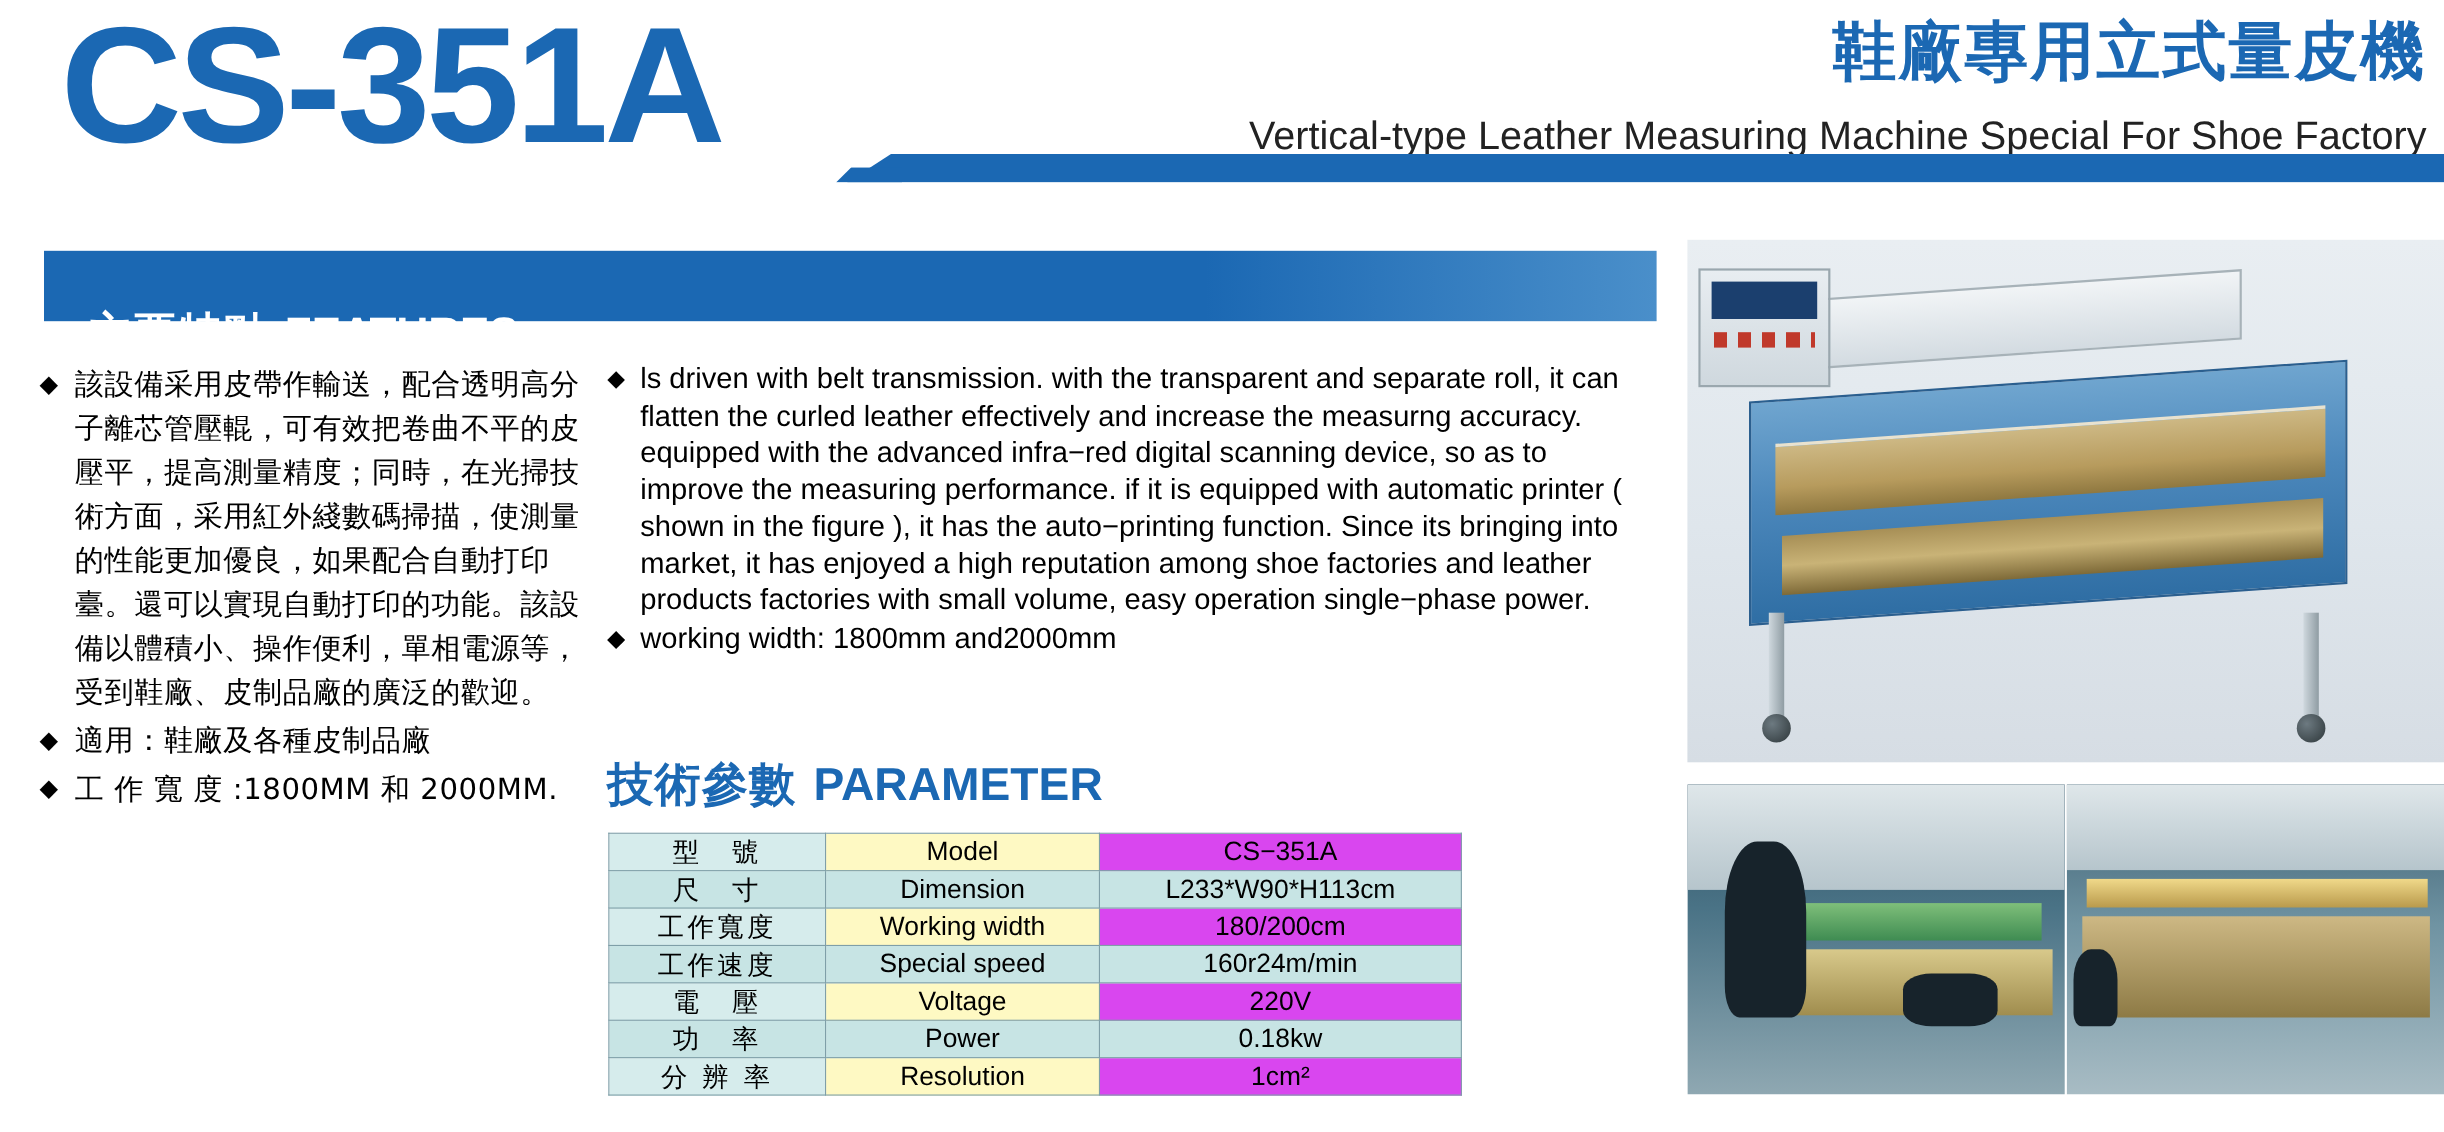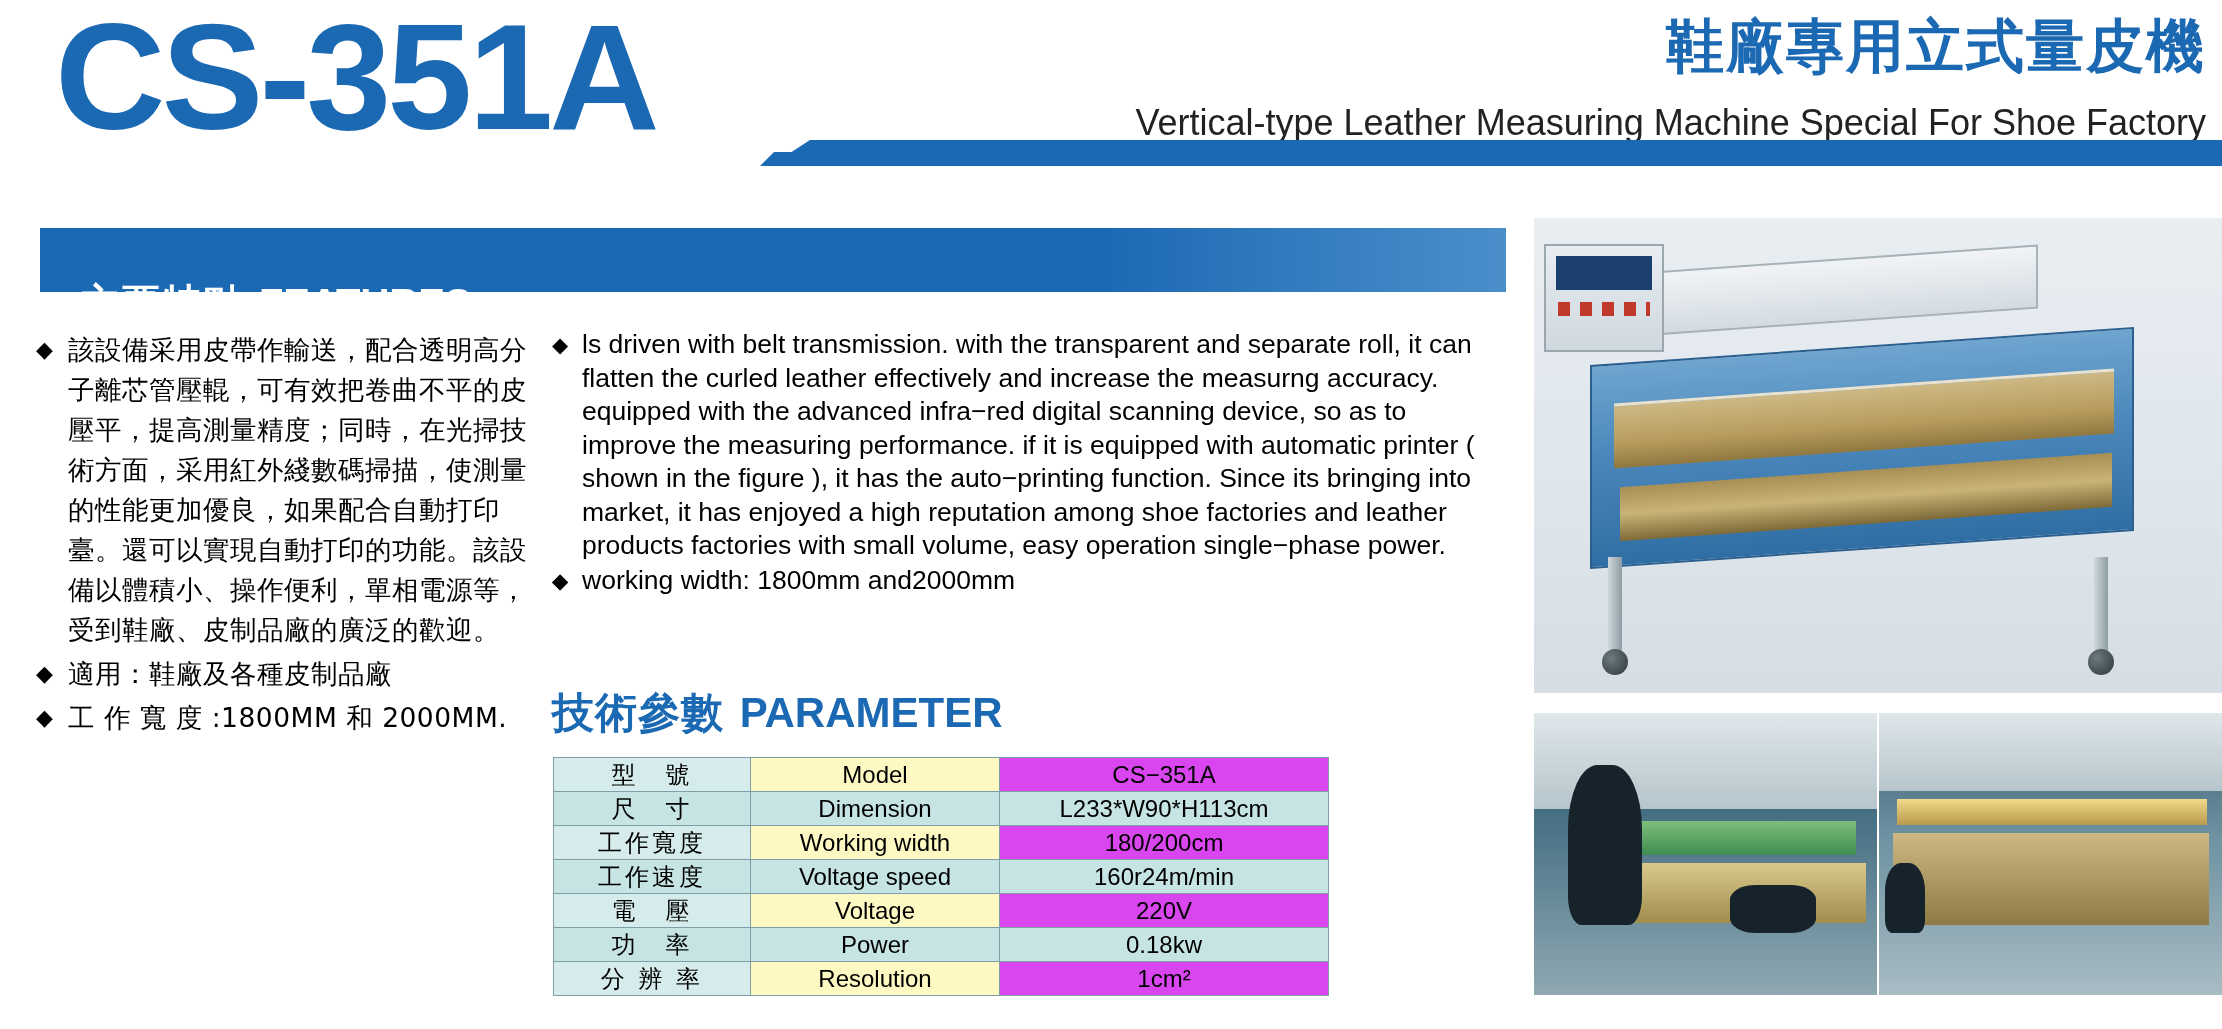--- a/index.html
+++ b/index.html
@@ -357,21 +357,21 @@
       <td class="c-en">Dimension</td>
       <td class="c-val">L233*W90*H113cm</td>
     </tr>
     <tr>
       <td class="c-cn">工作寬度</td>
       <td class="c-en">Working width</td>
       <td class="c-val">180/200cm</td>
     </tr>
     <tr class="alt">
       <td class="c-cn">工作速度</td>
-      <td class="c-en">Voltage speed</td>
+      <td class="c-en">Special speed</td>
       <td class="c-val">160r24m/min</td>
     </tr>
     <tr>
       <td class="c-cn">電　壓</td>
       <td class="c-en">Voltage</td>
       <td class="c-val">220V</td>
     </tr>
     <tr class="alt">
       <td class="c-cn">功　率</td>
       <td class="c-en">Power</td>

